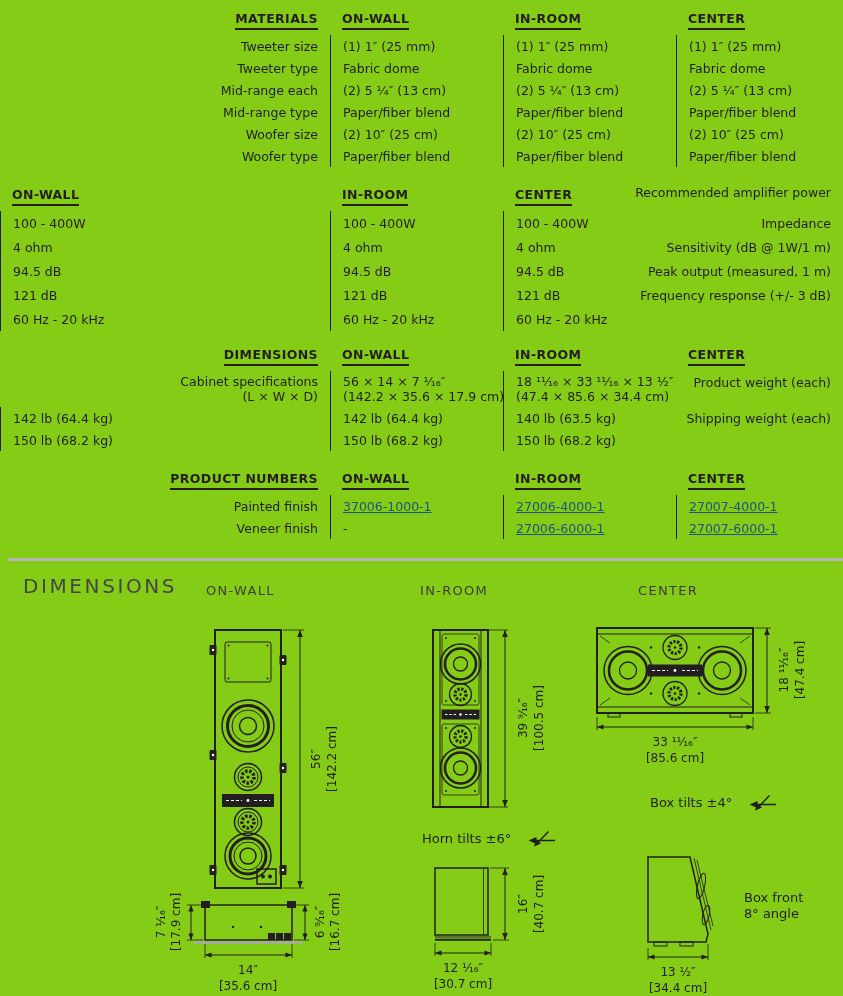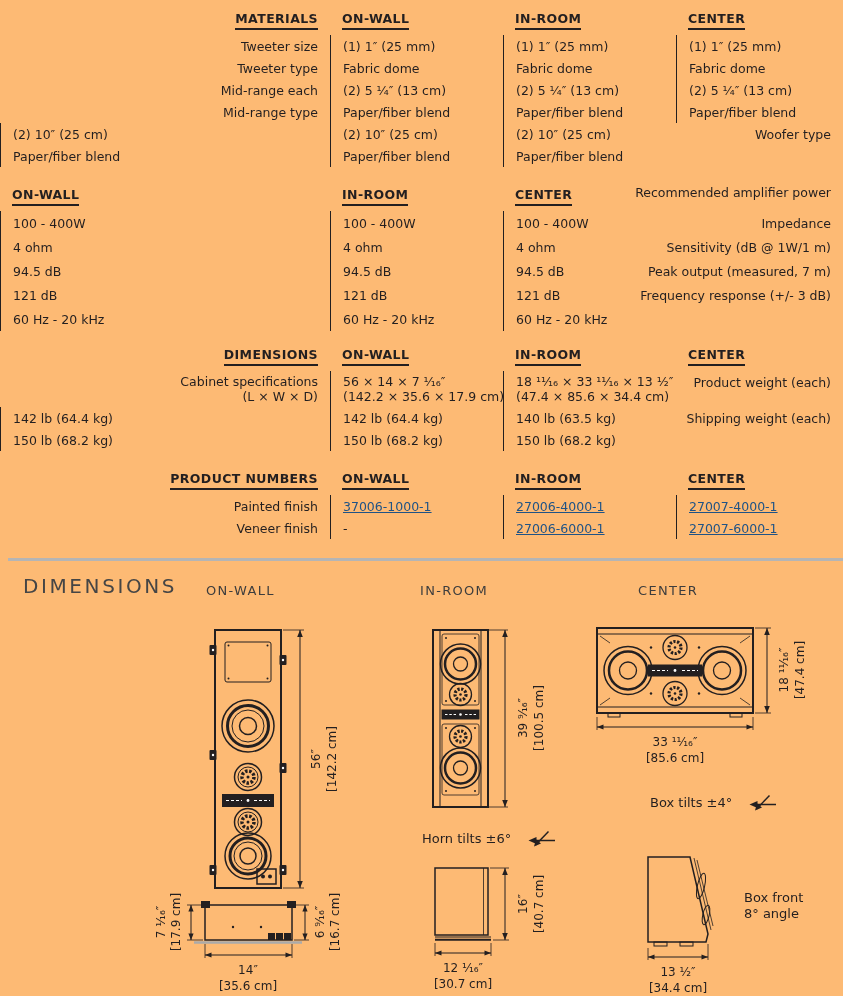--- a/index.html
+++ b/index.html
@@ -1,17 +1,17 @@
 <!DOCTYPE html>
 <html><head>
 <meta charset="utf-8">
 <style>
   html,body{margin:0;padding:0;background:#fff;}
   body{width:843px;height:996px;font-family:"DejaVu Sans",sans-serif;color:#231f20;}
-  .page{position:relative;width:843px;height:996px;overflow:hidden;background:#fdba74;}
+  .page{position:relative;width:843px;height:996px;overflow:hidden;background:#84cc16;}
 
   
   .spec{position:absolute;left:0;display:grid;grid-template-columns:330px 173px 173px 167px;}
   .spec .c{font-size:12.5px;color:#231f20;display:flex;align-items:center;white-space:nowrap;}
   .spec .lab{justify-content:flex-end;text-align:right;padding-right:12px;}
   .spec .val{padding-left:12px;}
   .spec .b{border-left:1.5px solid #231f20;}
   .hd{font-weight:bold;font-size:12.5px;letter-spacing:.4px;border-bottom:2px solid #231f20;padding-bottom:2px;}
   .t1 .c{height:22px}
   .t2 .c{height:24px}
@@ -68,20 +68,21 @@
     <div class="c lab">Mid-range each</div>
     <div class="c val b">(2) 5 ¹⁄₄″ (13 cm)</div>
     <div class="c val b">(2) 5 ¹⁄₄″ (13 cm)</div>
     <div class="c val b">(2) 5 ¹⁄₄″ (13 cm)</div>
 
     <div class="c lab">Mid-range type</div>
     <div class="c val b">Paper/fiber blend</div>
     <div class="c val b">Paper/fiber blend</div>
     <div class="c val b">Paper/fiber blend</div>
 
+    <div class="c lab">Woofer size</div>
     <div class="c val b">(2) 10″ (25 cm)</div>
     <div class="c val b">(2) 10″ (25 cm)</div>
     <div class="c val b">(2) 10″ (25 cm)</div>
 
     <div class="c lab">Woofer type</div>
     <div class="c val b">Paper/fiber blend</div>
     <div class="c val b">Paper/fiber blend</div>
     <div class="c val b">Paper/fiber blend</div>
   </div>
 
@@ -104,21 +105,21 @@
     <div class="c lab">Impedance</div>
     <div class="c val b">4 ohm</div>
     <div class="c val b">4 ohm</div>
     <div class="c val b">4 ohm</div>
 
     <div class="c lab">Sensitivity (dB @ 1W/1 m)</div>
     <div class="c val b">94.5 dB</div>
     <div class="c val b">94.5 dB</div>
     <div class="c val b">94.5 dB</div>
 
-    <div class="c lab">Peak output (measured, 7 m)</div>
+    <div class="c lab">Peak output (measured, 1 m)</div>
     <div class="c val b">121 dB</div>
     <div class="c val b">121 dB</div>
     <div class="c val b">121 dB</div>
 
     <div class="c lab">Frequency response (+/- 3 dB)</div>
     <div class="c val b">60 Hz - 20 kHz</div>
     <div class="c val b">60 Hz - 20 kHz</div>
     <div class="c val b">60 Hz - 20 kHz</div>
   </div>
 

